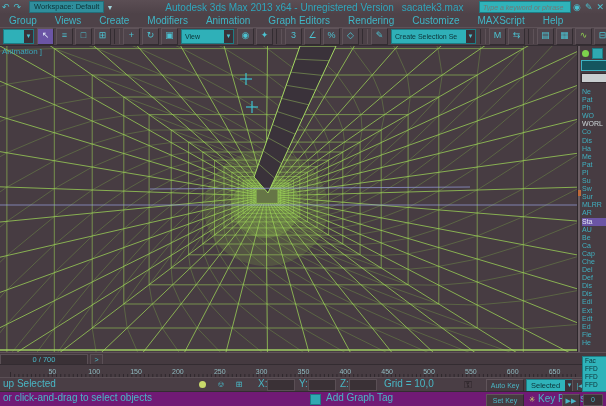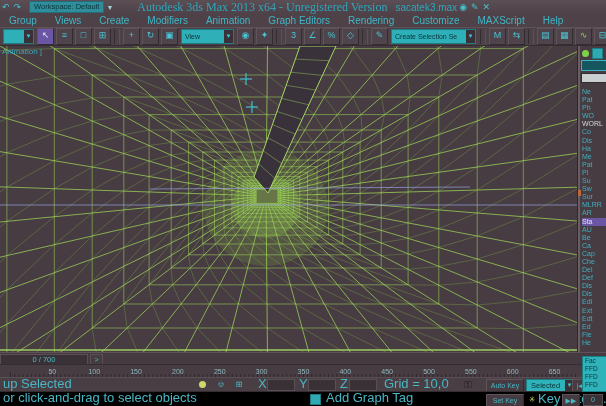--- a/index.html
+++ b/index.html
@@ -5,21 +5,21 @@
   html,body{margin:0;padding:0;background:#4e4248;font-family:"Liberation Sans",sans-serif;}
   #app{position:relative;width:606px;height:406px;overflow:hidden;background:#4e4248;color:#3fb6c6;}
   .row{position:absolute;left:0;right:0;box-sizing:border-box;}
 
   
   #titlebar{top:0;height:14px;background:linear-gradient(#5b4e54,#4e4248);display:flex;align-items:center;font-size:8px;}
   .tb-ic{color:#49c0cf;font-size:9px;margin:0 2px;line-height:12px;}
   #workspace-dd{background:#2f8e9c;color:#0d3338;border:1px solid #246d78;height:10px;line-height:10px;
     padding:0 4px;font-size:7.5px;margin-left:6px;white-space:nowrap;}
   #workspace-arrow{color:#9fd3da;font-size:7px;margin:0 4px 0 2px;}
-  #main-title{color:#2fa6bc;font-size:12px;white-space:nowrap;margin-left:20px;font-family:Liberation Serif, serif;}
+  #main-title{color:#2fa6bc;font-size:10px;white-space:nowrap;margin-left:48px;}
   #file-name{color:#2fa6bc;font-size:10px;margin-left:8px;white-space:nowrap;}
   #search-box{margin-left:auto;background:#2fb3ba;border:1px solid #1d7d85;color:#14454b;height:10px;
     width:84px;font-size:7px;font-style:italic;padding:0 3px;font-family:"Liberation Sans",sans-serif;}
   #search-icons{display:flex;}
 
   
   #menubar{top:14px;height:13px;display:flex;align-items:center;background:#4e4248;}
   .menu-item{color:#3fb6c6;font-size:10px;margin:0 9px;white-space:nowrap;}
 
   
@@ -58,22 +58,22 @@
   #ts-thumb{position:absolute;left:0;top:1px;width:86px;height:9px;background:#3a3136;border:1px solid #5a4f55;
     color:#49b9c8;font-size:7.5px;line-height:9px;text-align:center;}
   #ts-nudge{position:absolute;left:90px;top:1px;width:11px;height:9px;background:#463b41;border:1px solid #5a4f55;
     color:#49b9c8;font-size:7px;line-height:9px;text-align:center;}
 
   
   #ruler{top:364px;height:13px;background:#473c42;border-top:1px solid #332c31;}
 
   
   #rowA{top:377px;height:14px;background:#4a3e45;border-top:1px solid #5a4f55;}
-  #rowB{top:391px;height:15px;background:#000000;border-top:1px solid #332c31;}
-  .stxt{position:absolute;color:#49b6c4;font-size:13px;line-height:12px;white-space:nowrap;}
+  #rowB{top:391px;height:15px;background:#701a75;border-top:1px solid #332c31;}
+  .stxt{position:absolute;color:#49b6c4;font-size:10px;line-height:12px;white-space:nowrap;}
   .sbox{position:absolute;height:10px;background:#3a3136;border:1px solid #5a4f55;top:1px;}
   .sbtn{position:absolute;height:11px;background:#463b41;border:1px solid;border-color:#60545a #322b30 #322b30 #60545a;
     color:#49b6c4;font-size:7px;line-height:11px;text-align:center;top:1px;}
   .sicon{position:absolute;top:1px;width:12px;height:11px;text-align:center;font-size:8px;line-height:11px;color:#49c0cf;}
   #bulb-icon{background:#c9d96a;width:7px;height:7px;border-radius:50%;top:3px;}
   #sel-dd{position:absolute;top:1px;height:11px;display:flex;border:1px solid #1d7d85;}
   #sel-dd .lbl{background:#2fb3ba;color:#0d3338;font-size:7.5px;line-height:11px;padding:0 4px;width:30px;}
   #sel-dd .arr{background:#3a3138;color:#49c0cf;font-size:6px;line-height:11px;width:9px;text-align:center;}
   #ffd-block{position:absolute;left:582px;top:356px;width:24px;height:34px;background:#2fb3ba;border:1px solid #1d7d85;
     overflow:hidden;z-index:6;}
@@ -88,20 +88,21 @@
 
 <div id="app">
 
   <div id="titlebar" class="row">
     <span class="tb-ic">↶</span>
     <span class="tb-ic">↷</span>
     <span id="workspace-dd">Workspace: Default</span>
     <span id="workspace-arrow">▼</span>
     <span id="main-title">Autodesk 3ds Max 2013 x64 - Unregistered Version</span>
     <span id="file-name">sacatek3.max</span>
+    <input id="search-box" placeholder="Type a keyword or phrase" style="">
     <span id="search-icons">
         <span class="tb-ic">◉</span>
         <span class="tb-ic">✎</span>
         <span class="tb-ic">✕</span>
       </span>
   </div>
 
   <div id="menubar" class="row">
       <span class="menu-item">Group</span>
       <span class="menu-item">Views</span>

